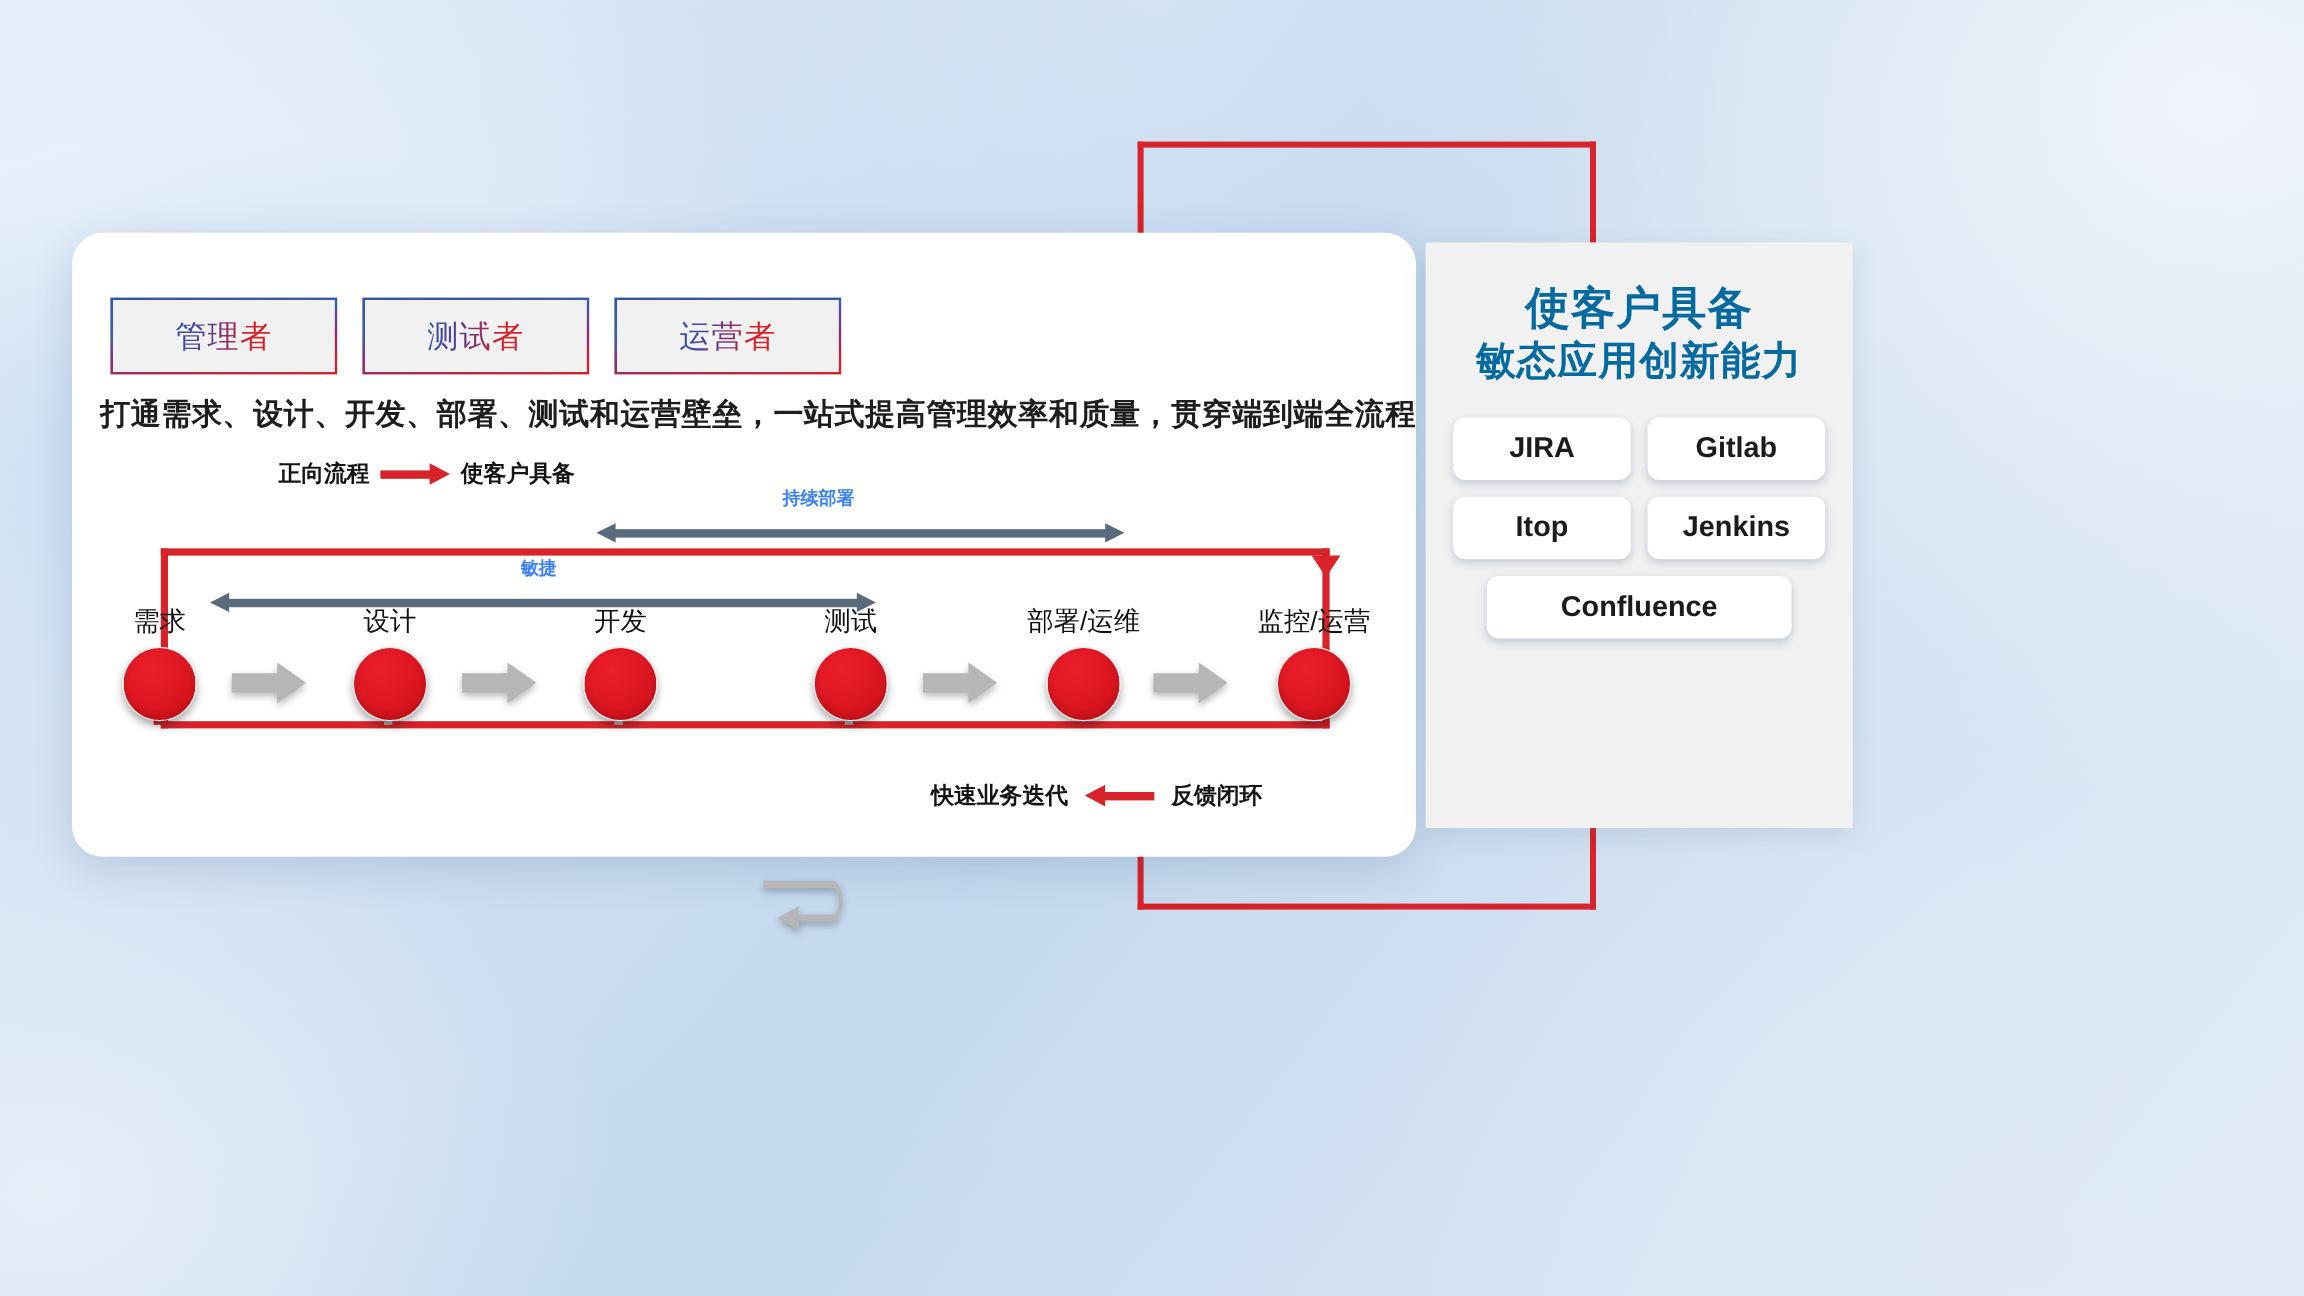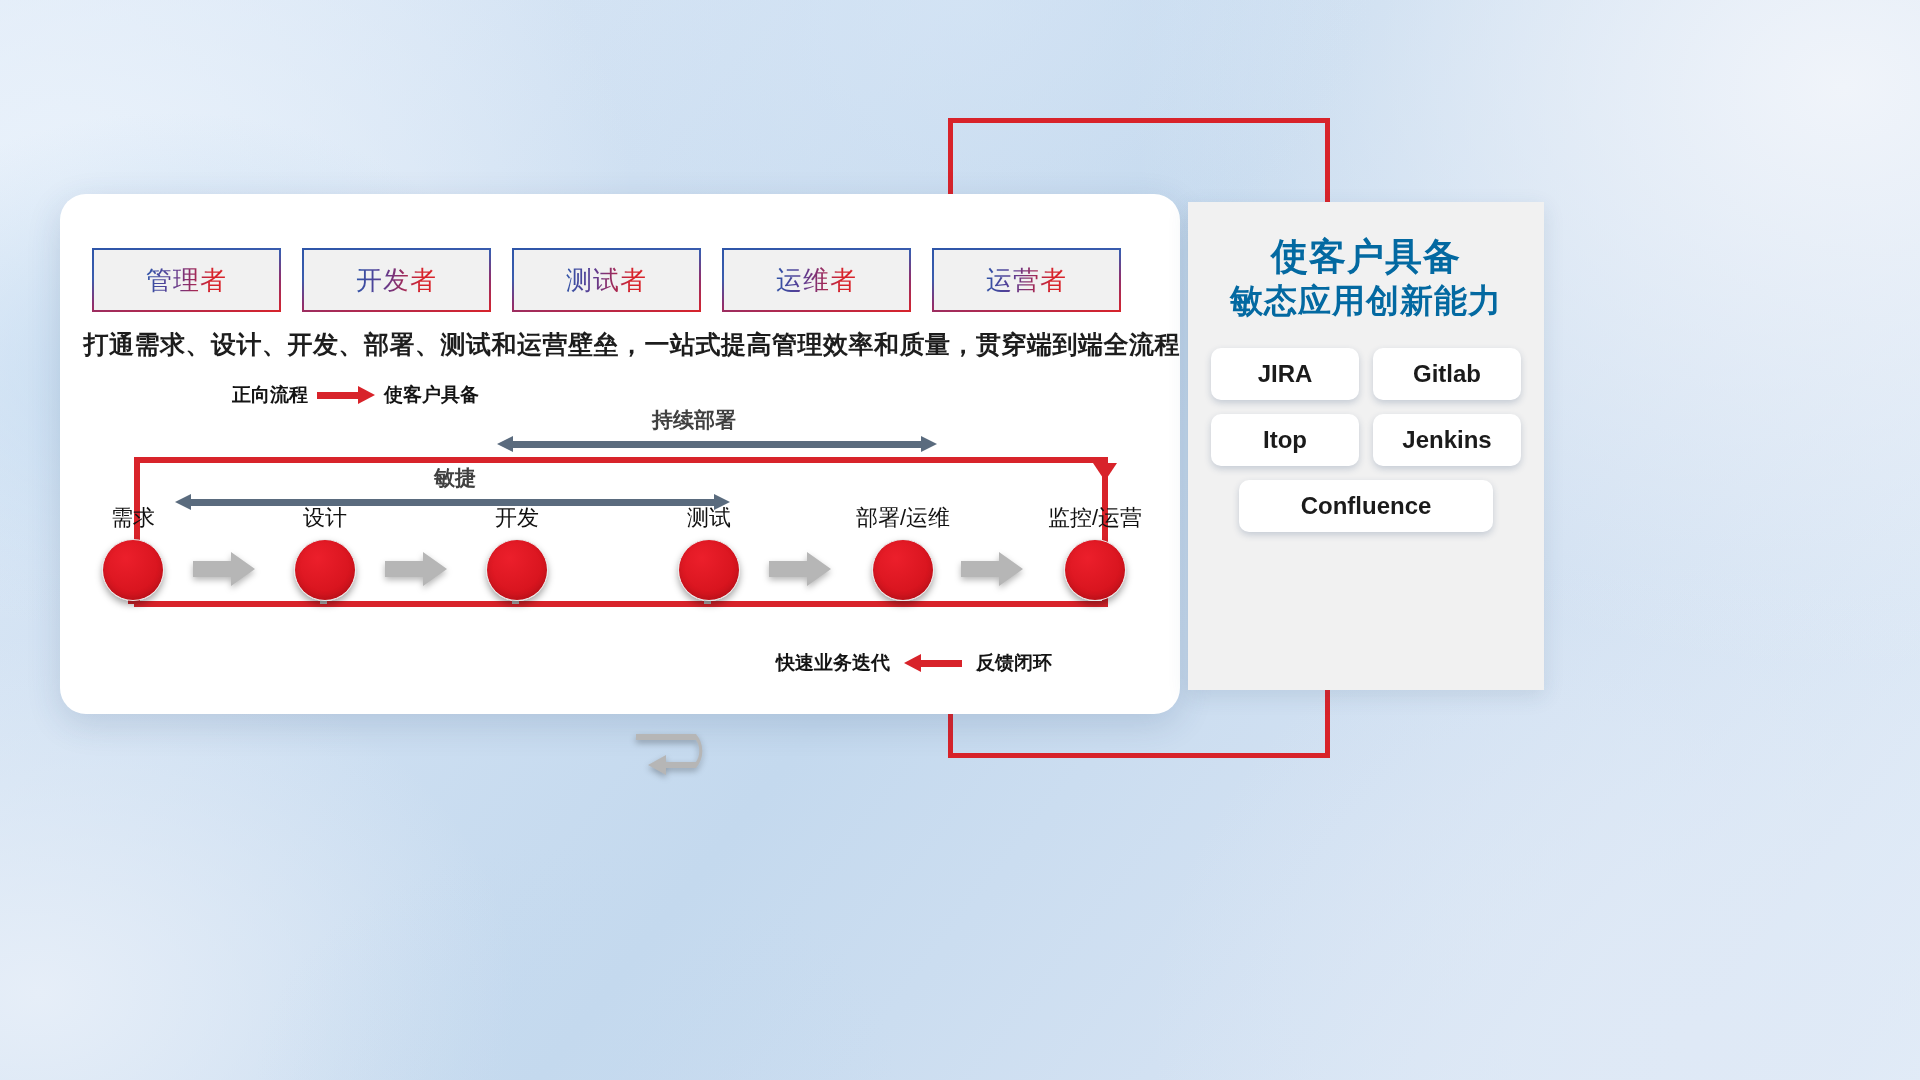--- a/index.html
+++ b/index.html
@@ -71,21 +71,21 @@
   .arrow-red.rev .head{left:0;right:auto;
     border-left:0;border-right:17px solid #D8232A;}
 
   
   .dbl{position:absolute;height:16px;}
   .dbl .bar{position:absolute;left:15px;right:15px;top:5px;height:7px;background:#5A6B7E;}
   .dbl .hl,.dbl .hr{position:absolute;top:0;width:0;height:0;
       border-top:8px solid transparent;border-bottom:8px solid transparent;}
   .dbl .hl{left:0;border-right:16px solid #5A6B7E;}
   .dbl .hr{right:0;border-left:16px solid #5A6B7E;}
-  .dbl-label{position:absolute;font-size:21px;font-weight:700;color:#404040;}
+  .dbl-label{position:absolute;font-size:15px;font-weight:700;color:#3b82f6;}
 
   
   .loop{position:absolute;background:#D8232A;}
 
   
   #stages{position:absolute;left:0;top:0;}
   .stage{position:absolute;}
   .stage .lbl{position:absolute;left:50%;transform:translateX(-50%);
       top:-36px;white-space:nowrap;font-size:22px;font-weight:500;color:#111;}
   .stage .dot{width:60px;height:60px;border-radius:50%;
@@ -143,27 +143,21 @@
 <div class="redframe" style="left:1325px;top:118px;width:5px;height:640px;"></div>
 <div class="redframe" style="left:948px;top:753px;width:382px;height:5px;"></div>
 
 <div id="card">
 
   <div id="roles">
     <div class="role">
       <span>管理者</span>
     </div>
     <div class="role">
-      <span>开发者</span>
-    </div>
-    <div class="role">
       <span>测试者</span>
-    </div>
-    <div class="role">
-      <span>运维者</span>
     </div>
     <div class="role">
       <span>运营者</span>
     </div>
   </div>
 
   <div id="desc">打通需求、设计、开发、部署、测试和运营壁垒，一站式提高管理效率和质量，贯穿端到端全流程</div>
 
   <div id="legend-fwd">
     <div class="lg-t">正向流程</div>

